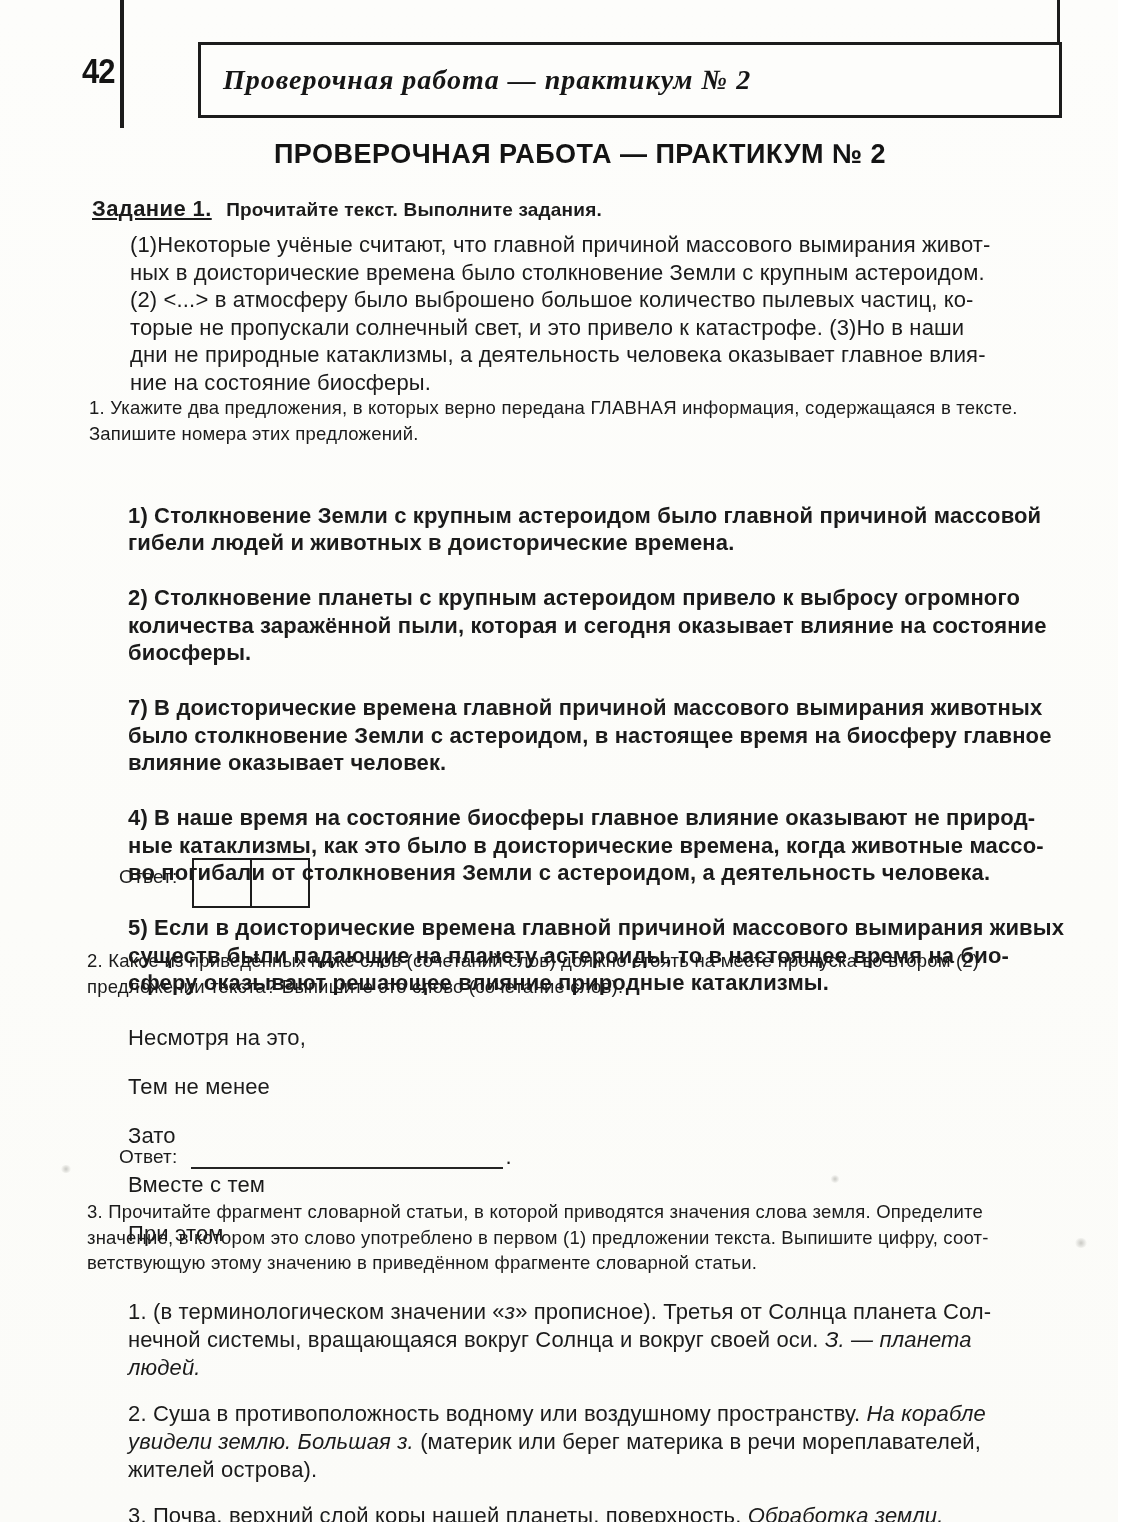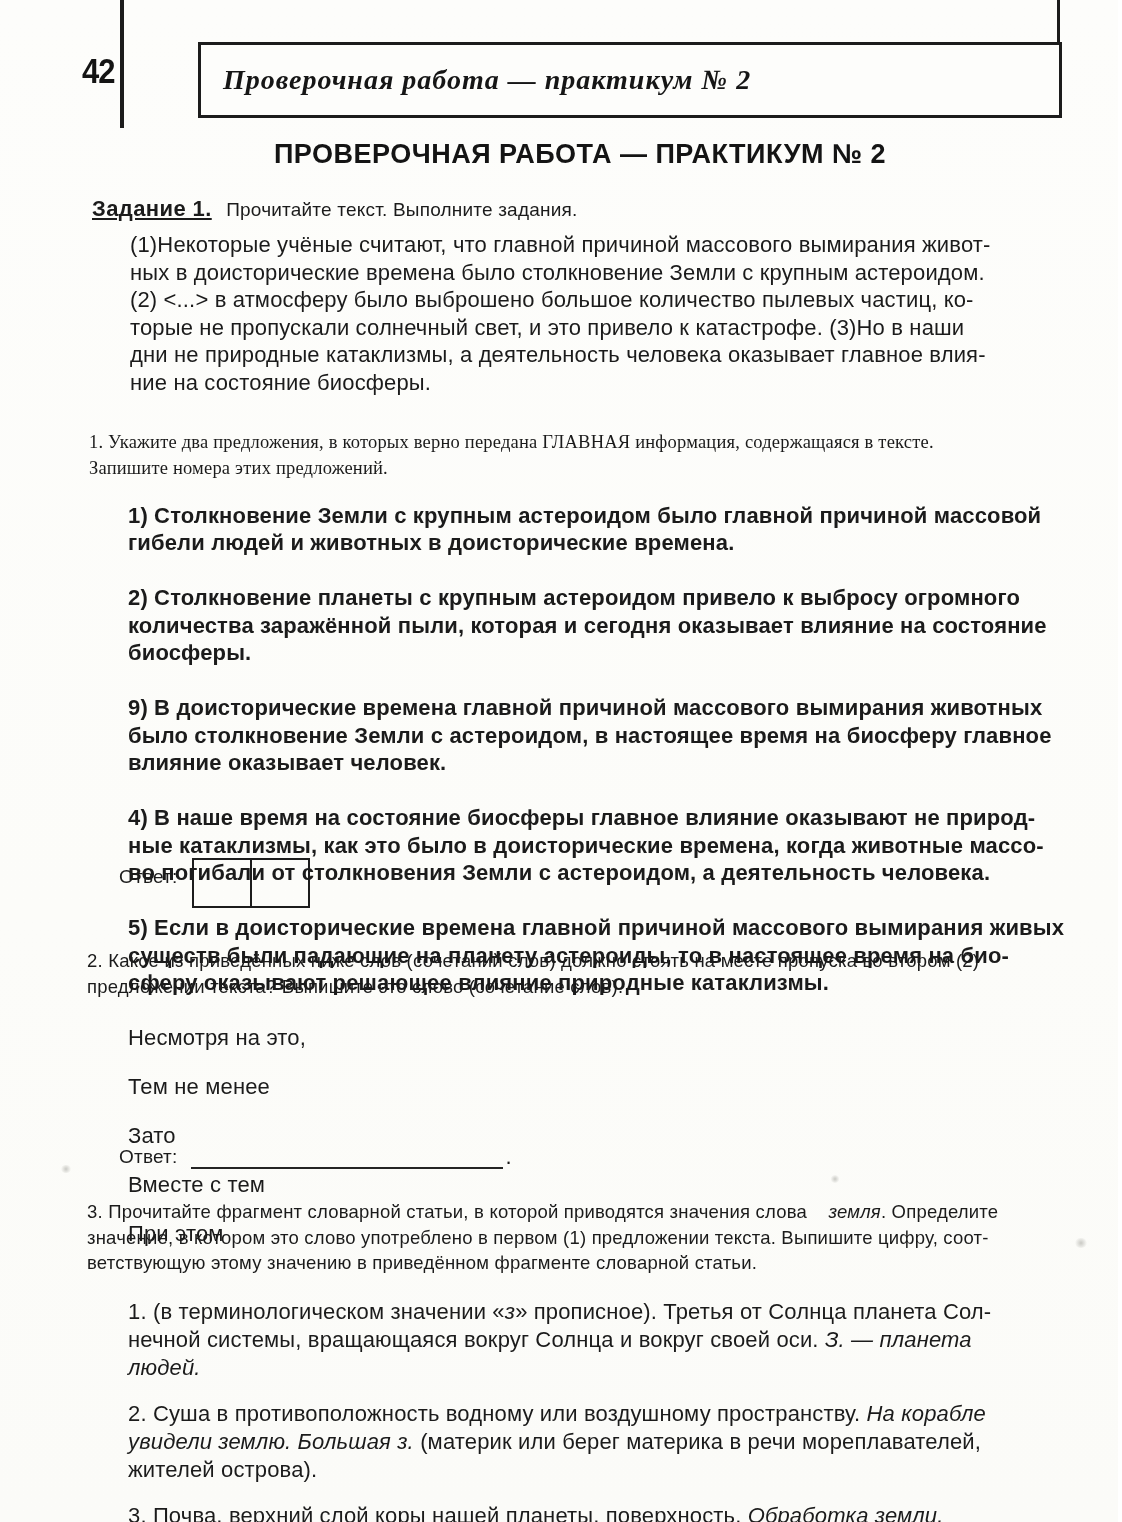--- a/index.html
+++ b/index.html
@@ -41,29 +41,29 @@
   }
   .main-title {
     position:absolute; left:19px; top:139px; width:1122px; margin:0;
     text-align:center;
     font-size:27px; font-weight:bold; letter-spacing:0.5px;
     color:#141414;
   }
   
   .task-head { position:absolute; left:92px; top:196px; white-space:nowrap; }
   .task-label { font-size:22px; font-weight:bold; letter-spacing:0.4px;text-decoration:underline; }
-  .task-instruction { font-size:19px; margin-left:10px; letter-spacing:0.2px; }
+  .task-instruction { font-size:19px; margin-left:10px; letter-spacing:0.2px;font-weight:bold; }
 
   
   .block { position:absolute; white-space:pre-line; }
   .bodytext { font-size:22px; line-height:27.5px; letter-spacing:0.15px; color:#1b1b1b; }
   .prompt  { font-size:18.5px; line-height:25.5px; letter-spacing:0.2px; color:#1b1b1b; }
 
   .paragraph   { left:130px; top:231px; width:995px; }
-  .q1-prompt   { left:89px;  top:430px; width:1015px;font-family:Liberation Serif, serif; }
+  .q1-prompt   { left:89px;  top:395px; width:1015px; }
   .q1-options  { left:128px; top:474px; width:995px; }
   .q1-options > div { white-space:pre-line;font-weight:bold; }
 
   
   .answer1-label { position:absolute; left:119px; top:866px; font-size:19px; letter-spacing:0.2px; }
   .answer-box {
     position:absolute; left:192px; top:858px; width:118px; height:50px;
     border:2.5px solid #1c1c1c; box-sizing:border-box;
     display:flex;
   }
@@ -122,21 +122,21 @@
 
   <div class="block prompt q1-prompt">1. Укажите два предложения, в которых верно передана ГЛАВНАЯ информация, содержащаяся в тексте.
 Запишите номера этих предложений.</div>
 
   <div class="block bodytext q1-options">
     <div>1) Столкновение Земли с крупным астероидом было главной причиной массовой
 гибели людей и животных в доисторические времена.</div>
     <div>2) Столкновение планеты с крупным астероидом привело к выбросу огромного
 количества заражённой пыли, которая и сегодня оказывает влияние на состояние
 биосферы.</div>
-    <div>9) В доисторические времена главной причиной массового вымирания животных
+    <div>7) В доисторические времена главной причиной массового вымирания животных
 было столкновение Земли с астероидом, в настоящее время на биосферу главное
 влияние оказывает человек.</div>
     <div>4) В наше время на состояние биосферы главное влияние оказывают не природ-
 ные катаклизмы, как это было в доисторические времена, когда животные массо-
 во погибали от столкновения Земли с астероидом, а деятельность человека.</div>
     <div>5) Если в доисторические времена главной причиной массового вымирания живых
 существ были падающие на планету астероиды, то в настоящее время на био-
 сферу оказывают решающее влияние природные катаклизмы.</div>
   </div>
 
@@ -156,21 +156,21 @@
     <div>Вместе с тем</div>
     <div>При этом</div>
   </div>
 
   <div class="answer-row2">
     <span class="answer2-label">Ответ:</span>
     <span class="answer-line"></span>
     <span class="answer2-period">.</span>
   </div>
 
-  <div class="block prompt q3-prompt"><span>3. Прочитайте фрагмент словарной статьи, в которой приводятся значения слова </span><span style="font-style: italic; margin-left: 16px;">земля</span><span>. Определите
+  <div class="block prompt q3-prompt"><span>3. Прочитайте фрагмент словарной статьи, в которой приводятся значения слова </span><span style="">земля</span><span>. Определите
 значение, в котором это слово употреблено в первом (1) предложении текста. Выпишите цифру, соот-
 ветствующую этому значению в приведённом фрагменте словарной статьи.</span></div>
 
   <div class="block entries">
     <div><span>1. (в терминологическом значении «</span><span style="font-style: italic;">з</span><span>» прописное). Третья от Солнца планета Сол-
 нечной системы, вращающаяся вокруг Солнца и вокруг своей оси. </span><span style="font-style: italic;">З. — планета
 людей.</span></div>
     <div><span>2. Суша в противоположность водному или воздушному пространству. </span><span style="font-style: italic;">На корабле
 увидели землю. Большая з.</span><span> (материк или берег материка в речи мореплавателей,
 жителей острова).</span></div>

